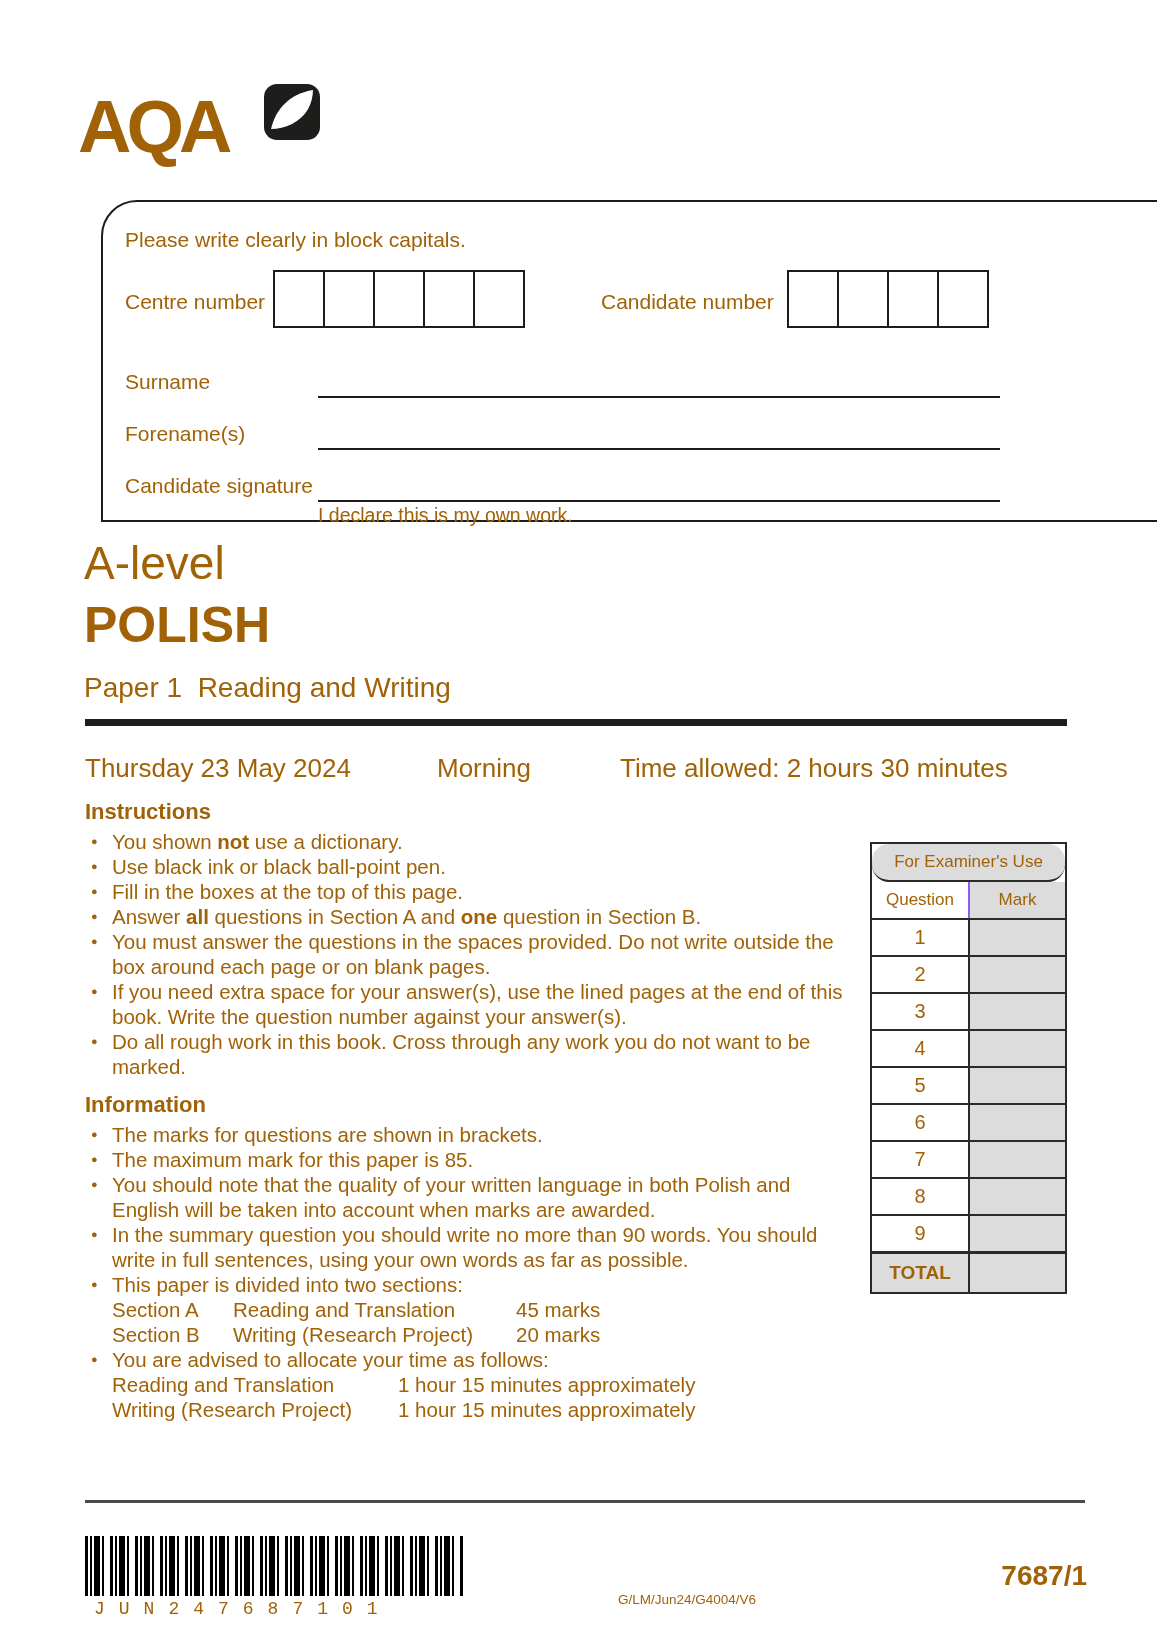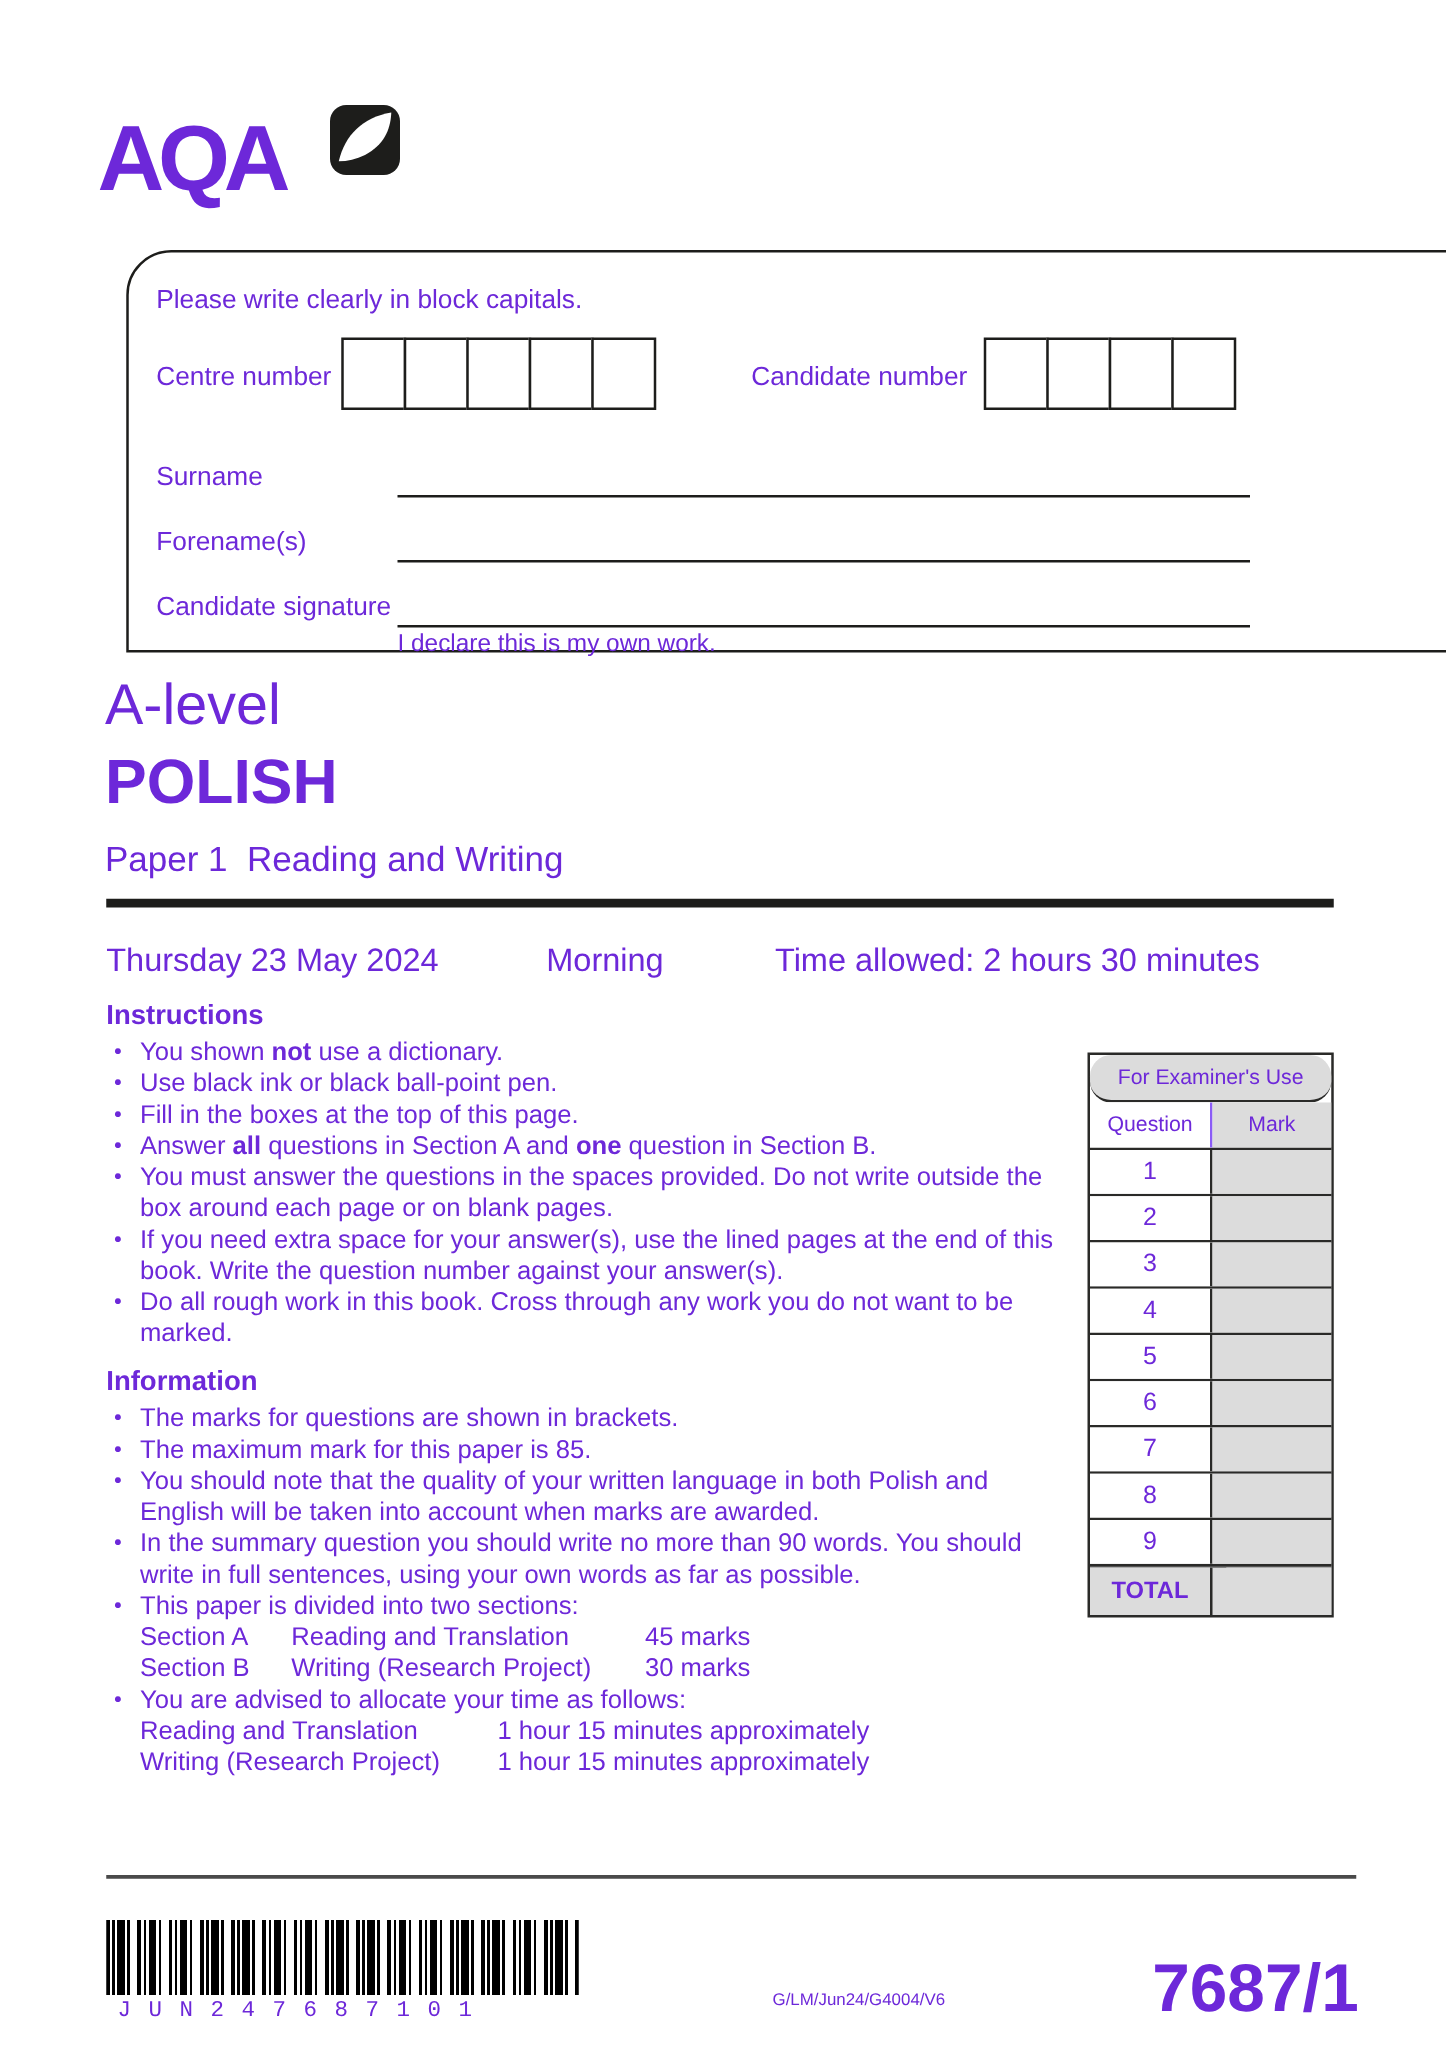--- a/index.html
+++ b/index.html
@@ -1,17 +1,17 @@
 <!DOCTYPE html>
 <html><head>
 <meta charset="utf-8">
 <style>
   html,body{margin:0;padding:0;background:#888;}
   #page{position:relative;width:1157px;height:1637px;background:#fff;margin:0 auto;
-        color:#6d28d9;font-family:"Liberation Sans","DejaVu Sans",sans-serif;overflow:hidden;}
+        color:#a16207;font-family:"Liberation Sans","DejaVu Sans",sans-serif;overflow:hidden;}
 
   
   .logo-text{position:absolute;left:78px;top:90px;font-size:74px;font-weight:700;
              letter-spacing:-5px;line-height:1;}
   .logo-leaf{position:absolute;left:264px;top:84px;width:56px;height:56px;}
 
   
   .cand-box{position:absolute;left:101px;top:200px;width:1118px;height:322px;box-sizing:border-box;
             border:2.5px solid #1d1d1b;border-radius:36px 0 36px 0;}
   .cand-box .abs{position:absolute;font-size:21px;}
@@ -70,21 +70,21 @@
   .et-total .et-q{font-weight:700;font-size:19px;background:#dcdcdc;}
 
   
   .rule-thin{position:absolute;left:85px;top:1500px;width:1000px;height:3px;background:#4a4a4a;}
   .barcode{position:absolute;left:85px;top:1536px;width:378px;height:60px;
            background:repeating-linear-gradient(90deg,#000 0 3px,#fff 3px 5px,#000 5px 7px,#fff 7px 9px,
            #000 9px 15px,#fff 15px 17px,#000 17px 19px,#fff 19px 25px);}
   .barcode-text{position:absolute;left:94px;top:1599px;font-family:"Liberation Mono","DejaVu Sans Mono",monospace;
                 font-size:18px;letter-spacing:14px;}
   .print-code{position:absolute;left:618px;top:1592px;font-size:13.5px;}
-  .paper-code{position:absolute;right:70px;top:1560px;font-size:54px;font-weight:700;}
+  .paper-code{position:absolute;right:70px;top:1560px;font-size:28px;font-weight:700;}
 </style>
 </head>
 <body>
 
 <div id="page">
 
   <div>
     <span class="logo-text">AQA</span>
     <svg class="logo-leaf" viewBox="0 0 56 56">
       <rect x="0" y="0" width="56" height="56" rx="13" fill="#1d1d1b"></rect>
@@ -155,21 +155,21 @@
       </ul>
     <div class="sections">
         <div class="row">
           <span class="c0">Section A</span>
           <span class="c1">Reading and Translation</span>
           <span class="c2">45 marks</span>
         </div>
         <div class="row">
           <span class="c0">Section B</span>
           <span class="c1">Writing (Research Project)</span>
-          <span class="c2">30 marks</span>
+          <span class="c2">20 marks</span>
         </div>
       </div>
 
     <ul>
         <li><span>You are advised to allocate your time as follows:</span></li>
       </ul>
     <div class="allocs">
         <div class="row">
           <span class="c0">Reading and Translation</span>
           <span class="c1">1 hour 15 minutes approximately</span>

